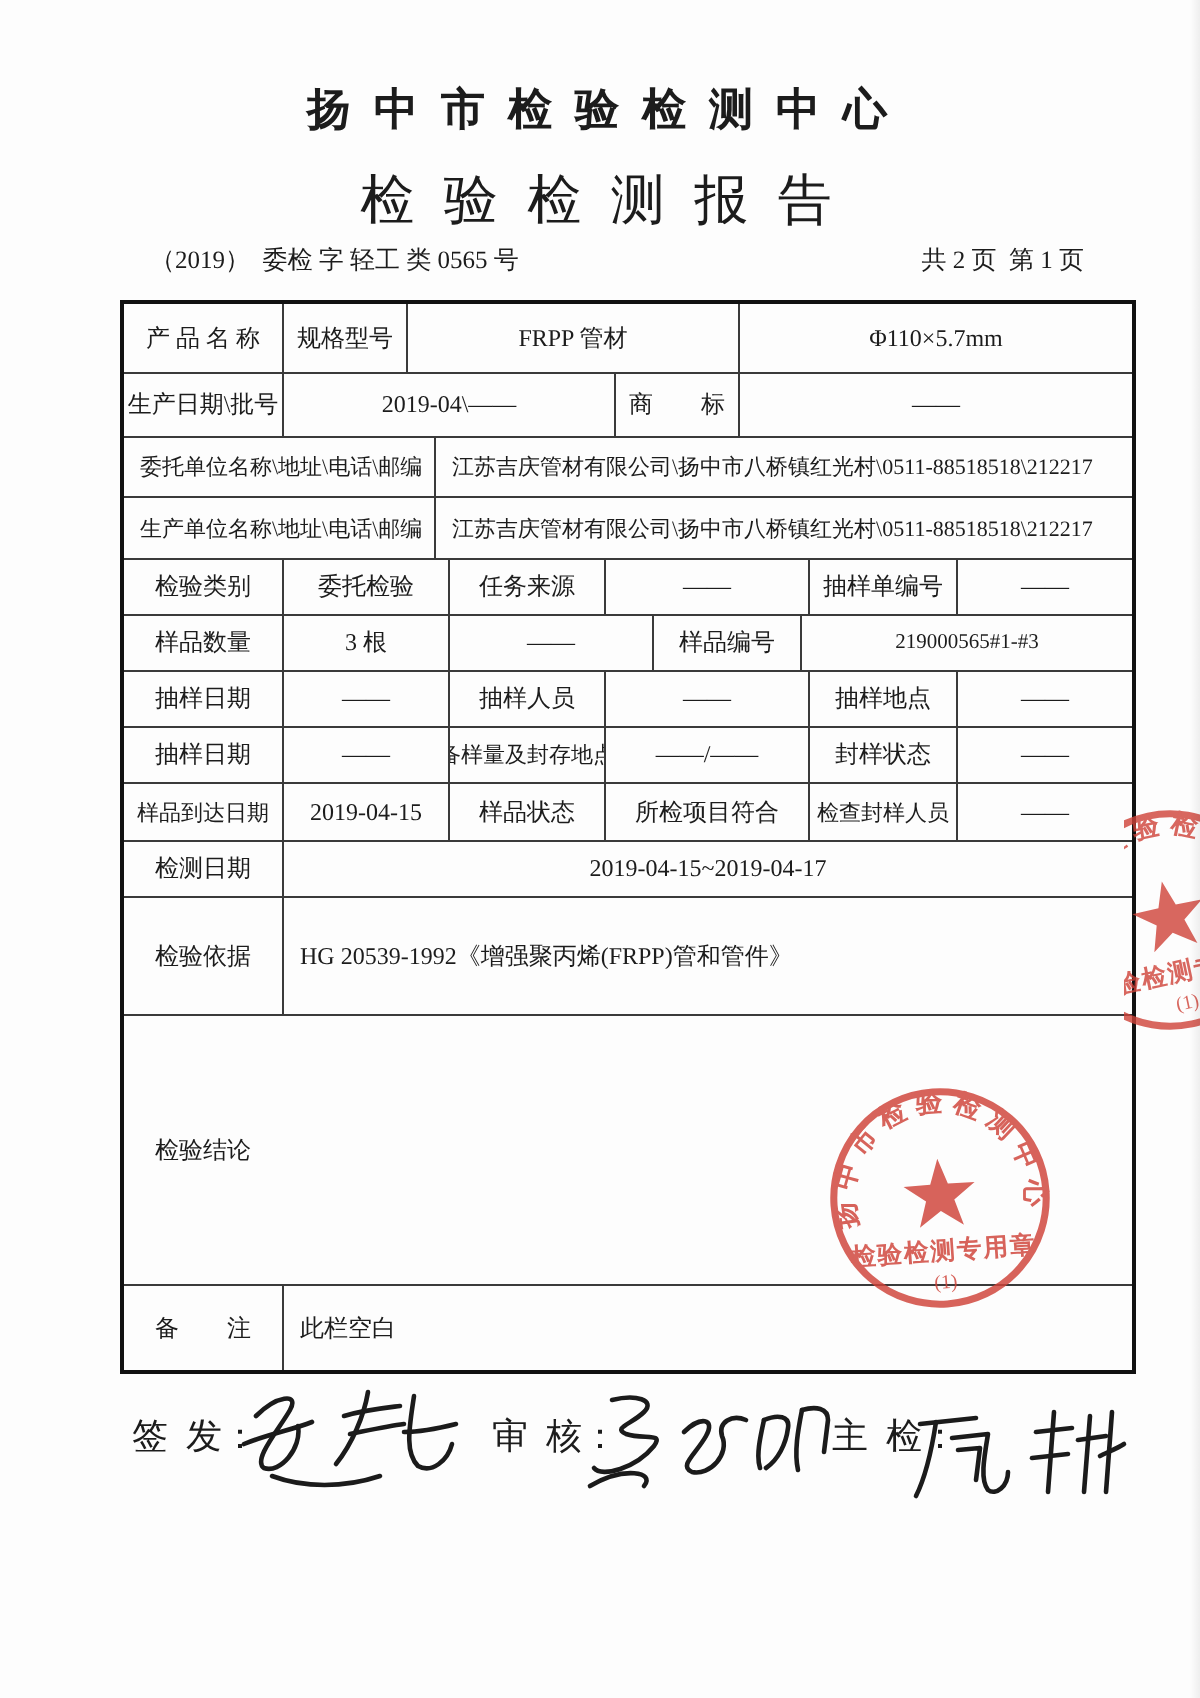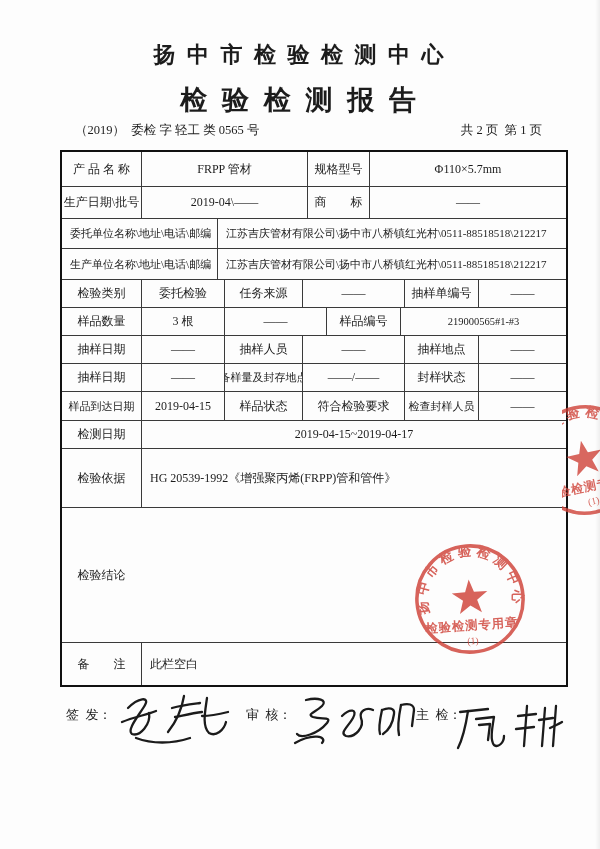--- a/index.html
+++ b/index.html
@@ -7,42 +7,42 @@
     position:relative; width:600px; height:849px; margin:0 auto;
     background:#fdfdfd; overflow:hidden;
     font-family:"Liberation Serif","DejaVu Serif",serif;
     color:#1c1c1c;
   }
   .page::after{content:""; position:absolute; right:0; top:0; width:5px; height:100%;
     background:linear-gradient(to right, rgba(0,0,0,0), rgba(0,0,0,0.06)); pointer-events:none;}
   .org-title{position:absolute; left:0; top:40px; width:100%; text-align:center;
     font-size:22px; font-weight:bold; letter-spacing:3px; white-space:pre;}
   .report-title{position:absolute; left:0; top:82px; width:100%; text-align:center;
-    font-size:27px; font-weight:bold; letter-spacing:4px; white-space:pre;}
+    font-size:27px; font-weight:normal; letter-spacing:4px; white-space:pre;}
   .doc-line{position:absolute; top:122px; left:0; width:100%; font-size:12.5px;}
   .doc-number{position:absolute; left:75px; top:0; white-space:pre;}
   .page-info{position:absolute; right:58px; top:0; white-space:pre;}
 
   .report-table{position:absolute; left:60px; top:150px; width:508px;
     border:2.5px solid #111; box-sizing:border-box; background:transparent;}
   .trow{display:flex; box-sizing:border-box; border-top:1px solid #3a3a3a;}
   .trow:first-child{border-top:none;}
   .tcell{box-sizing:border-box; border-left:1px solid #3a3a3a;
     display:flex; align-items:center; justify-content:center;
     font-size:12px; text-align:center; overflow:hidden; white-space:pre; padding:0 2px;}
   .tcell:first-child{border-left:none;}
   .tcell.left{justify-content:flex-start; text-align:center; padding-left:8px;}
   .tcell.small{font-size:11px;}
   .tcell.tiny{font-size:10.5px;}
   .conclusion-cell{position:relative; display:block; padding:0;}
   .conclusion-text{position:absolute; left:7px; top:38px; font-size:12.5px; white-space:pre;}
   .stamp-note{position:absolute; right:-4px; top:88px; font-size:11.5px; white-space:pre;}
   .issue-date{position:absolute; left:226px; top:110px; font-size:12.5px; white-space:pre;}
 
-  .sig-label{position:absolute; font-size:13px; white-space:pre;}
+  .sig-label{position:absolute; font-size:18px; white-space:pre;}
   .sig-svg{position:absolute;}
   .sig-svg path{stroke:#1b1b1b; stroke-width:2.3; fill:none; stroke-linecap:round; stroke-linejoin:round;}
 
   .seal-wrap{position:absolute; width:118px; height:118px; pointer-events:none;}
   .seal-main{left:411px; top:540px;}
   .seal-edge{left:526px; top:401px; clip-path:inset(0 0 0 36px);}
   .seal-svg{width:100%; height:100%; overflow:visible;}
 </style>
 </head>
 <body>
@@ -53,22 +53,22 @@
   <div class="report-title">检 验 检 测 报 告</div>
   <div class="doc-line">
     <span class="doc-number">（2019）  委检 字 轻工 类 0565 号</span>
     <span class="page-info">共 2 页  第 1 页</span>
   </div>
 
   <div class="report-table">
 
     <div class="trow" style="height:34px">
       <div class="tcell" style="width:79px">产 品 名 称</div>
+      <div class="tcell" style="width:62px">规格型号</div>
       <div class="tcell" style="width:166px">FRPP 管材</div>
-      <div class="tcell" style="width:62px">规格型号</div>
       <div class="tcell" style="flex:1">Φ110×5.7mm</div>
     </div>
 
     <div class="trow" style="height:32px">
       <div class="tcell" style="width:79px">生产日期\批号</div>
       <div class="tcell" style="width:166px">2019-04\——</div>
       <div class="tcell" style="width:62px">商　　标</div>
       <div class="tcell" style="flex:1">——</div>
     </div>
 
@@ -114,21 +114,21 @@
       <div class="tcell small" style="width:78px">备样量及封存地点</div>
       <div class="tcell" style="width:102px">——/——</div>
       <div class="tcell" style="width:74px">封样状态</div>
       <div class="tcell" style="flex:1">——</div>
     </div>
 
     <div class="trow" style="height:29px">
       <div class="tcell small" style="width:79px">样品到达日期</div>
       <div class="tcell" style="width:83px">2019-04-15</div>
       <div class="tcell" style="width:78px">样品状态</div>
-      <div class="tcell" style="width:102px">符合检验要求</div>
+      <div class="tcell" style="width:102px">所检项目符合</div>
       <div class="tcell small" style="width:74px">检查封样人员</div>
       <div class="tcell" style="flex:1">——</div>
     </div>
 
     <div class="trow" style="height:28px">
       <div class="tcell" style="width:79px">检测日期</div>
       <div class="tcell" style="flex:1">2019-04-15~2019-04-17</div>
     </div>
 
     <div class="trow" style="height:59px">

